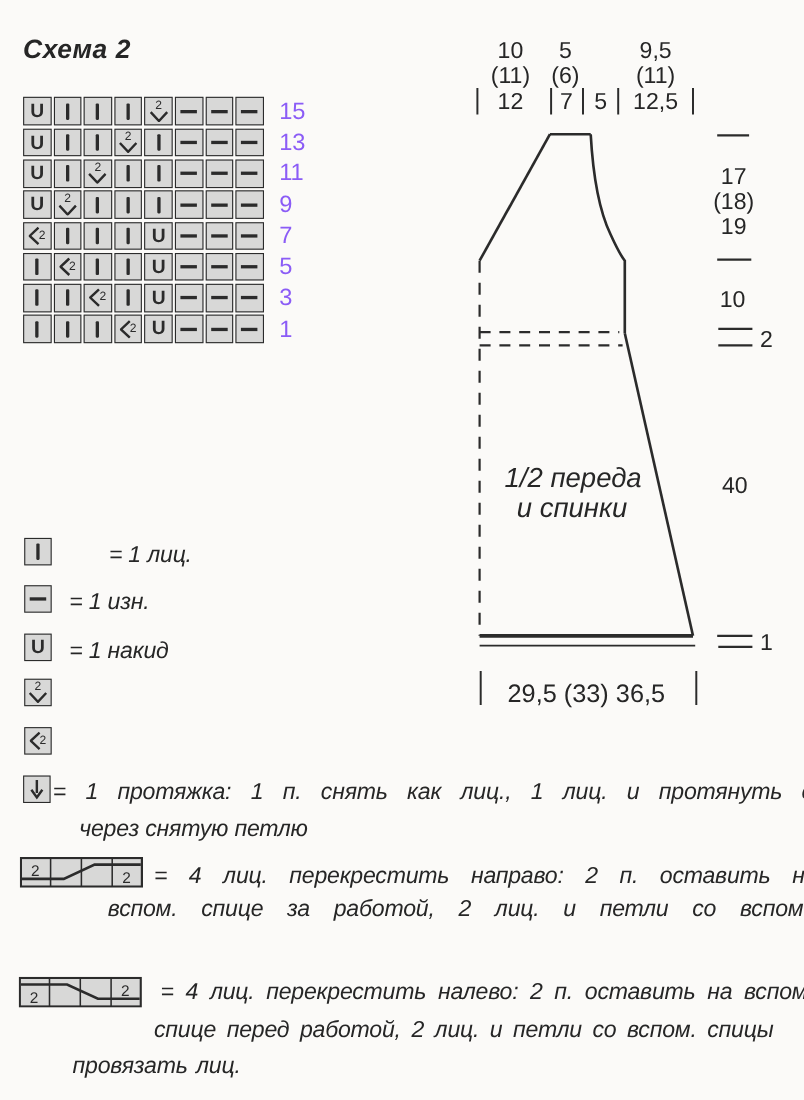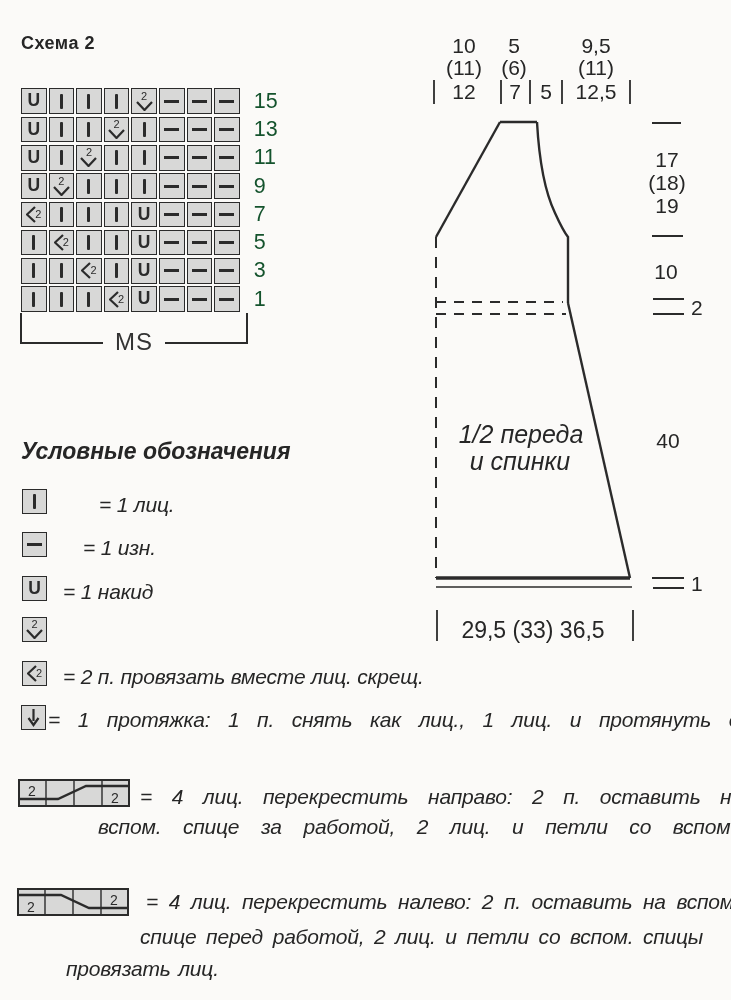--- a/index.html
+++ b/index.html
@@ -3,33 +3,33 @@
 <meta charset="utf-8">
 <style>
   html,body { margin:0; padding:0; }
   .page {
     position:relative; width:731px; height:1000px;
     background:#fbfaf8; overflow:hidden;
     font-family:"Liberation Sans", sans-serif; color:#262626;
   }
   .schema-title {
     position:absolute; left:21px; top:34px;
-    font-weight:bold; font-size:18px; line-height:1;
+    font-style:italic; font-weight:bold; font-size:24px; line-height:1;
     letter-spacing:0.5px;
   }
   
   .chart-grid { position:absolute; left:20px; top:87px; }
   .chart-row { display:flex; height:28.3px; align-items:center; }
   .chart-cell {
     width:23.6px; height:23.6px; margin:0.6px 1px;
     background:#d8d8d7; border:1.5px solid #2b2b2b;
     display:flex; align-items:center; justify-content:center;
     flex:none;
   }
-  .row-num { margin-left:13px; font-size:21.5px; color:#14532d; }
+  .row-num { margin-left:13px; font-size:21.5px; color:#8b5cf6; }
   
   .s-k { width:3px; height:15px; background:#2b2b2b; border-radius:1px; }
   .s-p { width:15px; height:3px; background:#2b2b2b; }
   .s-yo { font-size:17.5px; font-weight:bold; line-height:1; color:#2b2b2b; }
   .s-2v { display:flex; flex-direction:column; align-items:center; line-height:1; }
   .s-2v .s2 { font-size:11px; line-height:9px; color:#2b2b2b; }
   .s-2l { display:flex; align-items:center; line-height:1; }
   .s-2l .s2 { font-size:11px; color:#2b2b2b; margin-left:-1px; }
   
   .ms-bracket {
@@ -59,21 +59,21 @@
     background:#d8d8d7; border:1.7px solid #2b2b2b;
     display:flex; align-items:center; justify-content:center;
   }
   .leg-cable { position:absolute; }
   .leg-text {
     position:absolute; white-space:nowrap;
     font-style:italic; font-size:21px; line-height:1; color:#262626;
     letter-spacing:-0.2px;
   }
   .b1 { left:22px; top:489px; } .t1 { left:63px; top:494px;margin-left:36px; }
-  .b2 { left:22px; top:532px; } .t2 { left:63px; top:537px;margin-left:20px; }
+  .b2 { left:22px; top:532px; } .t2 { left:63px; top:537px; }
   .b3 { left:22px; top:576px; } .t3 { left:63px; top:581px;text-align:center; }
   .b4 { left:22px; top:617px; } .t4 { left:63px; top:622px; }
   .b5 { left:22px; top:661px; } .t5 { left:63px; top:666px; }
   .b6 { left:21px; top:705px; }
   .t6a { left:48px; top:709px; word-spacing:12px; }
   .t6b { left:72px; top:743px; }
   .b7 { left:18px; top:779px; }
   .t7a { left:140px; top:786px; word-spacing:14px; }
   .t7b { left:98px;  top:816px; word-spacing:16px; }
   .t7c { left:66px;  top:849px; word-spacing:2px; }
@@ -341,23 +341,20 @@
         <div class="chart-cell">
           <span class="s-p"></span>
         </div>
         <div class="chart-cell">
           <span class="s-p"></span>
         </div>
         <div class="row-num">1</div>
       </div>
     </div>
 
-  <div class="ms-bracket">
-    <span class="ms-label">MS</span>
-  </div>
 
   <svg class="schematic" width="326" height="645" viewBox="405 20 326 645">
 
     <g fill="none" stroke="#2b2b2b">
       <path d="M 500,122 H 537" stroke-width="2.4"></path>
       <path d="M 500,122 L 436,237" stroke-width="2.4"></path>
       <path d="M 436,237 V 578" stroke-width="2" stroke-dasharray="11,9"></path>
       <path d="M 537,122 C 539,158 544,190 555,213 C 560,224 564,232 568,237 L 568,303" stroke-width="2.4"></path>
       <path d="M 568,303 L 630,578" stroke-width="2.4"></path>
       <path d="M 436,578 H 630" stroke-width="3.4"></path>
@@ -410,21 +407,20 @@
       <text class="m-num-mid" x="668" y="448">40</text>
       <text class="m-num" x="691" y="591">1</text>
     </g>
 
     <text class="piece-label" x="521" y="443">1/2 переда</text>
     <text class="piece-label" x="520" y="470">и спинки</text>
 
     <text class="m-big" x="533" y="638">29,5 (33) 36,5</text>
   </svg>
 
-  <div class="legend-heading">Условные обозначения</div>
 
   <div class="leg-box b1">
       <span class="s-k"></span>
     </div>
   <div class="leg-text t1">= 1 лиц.</div>
 
   <div class="leg-box b2">
       <span class="s-p"></span>
     </div>
   <div class="leg-text t2">= 1 изн.</div>
@@ -444,29 +440,29 @@
     </div>
 
   <div class="leg-box b5">
       <span class="s-2l">
         <svg width="10" height="17" viewBox="0 0 10 17">
           <polyline points="9,1 1,8.5 9,16" fill="none" stroke="#2b2b2b" stroke-width="2.2"></polyline>
         </svg>
         <span class="s2">2</span>
       </span>
     </div>
-  <div class="leg-text t5">= 2 п. провязать вместе лиц. скрещ.</div>
 
   <div class="leg-box b6">
       <svg width="13" height="19" viewBox="0 0 13 19">
         <line x1="6.5" y1="1" x2="6.5" y2="13" stroke="#2b2b2b" stroke-width="2.2"></line>
         <polyline points="1.5,10 6.5,17 11.5,10" fill="none" stroke="#2b2b2b" stroke-width="2.2"></polyline>
       </svg>
     </div>
   <div class="leg-text t6a">= 1 протяжка: 1 п. снять как лиц., 1 лиц. и протянуть ее</div>
+  <div class="leg-text t6b">через снятую петлю</div>
 
   <div class="leg-cable b7"><svg width="112" height="28" viewBox="0 0 112 28">
         <rect x="1" y="1" width="110" height="26" fill="#d8d8d7" stroke="#2b2b2b" stroke-width="2"></rect>
         <g stroke="#2b2b2b" stroke-width="1.4">
           <line x1="28" y1="1" x2="28" y2="27"></line>
           <line x1="56" y1="1" x2="56" y2="27"></line>
           <line x1="84" y1="1" x2="84" y2="27"></line>
         </g>
         <polyline points="2,20 40,20 68,7 110,7" fill="none" stroke="#2b2b2b" stroke-width="2.4"></polyline>
         <text x="14" y="17" font-size="14" font-family="Liberation Sans,sans-serif" fill="#2b2b2b" text-anchor="middle">2</text>

